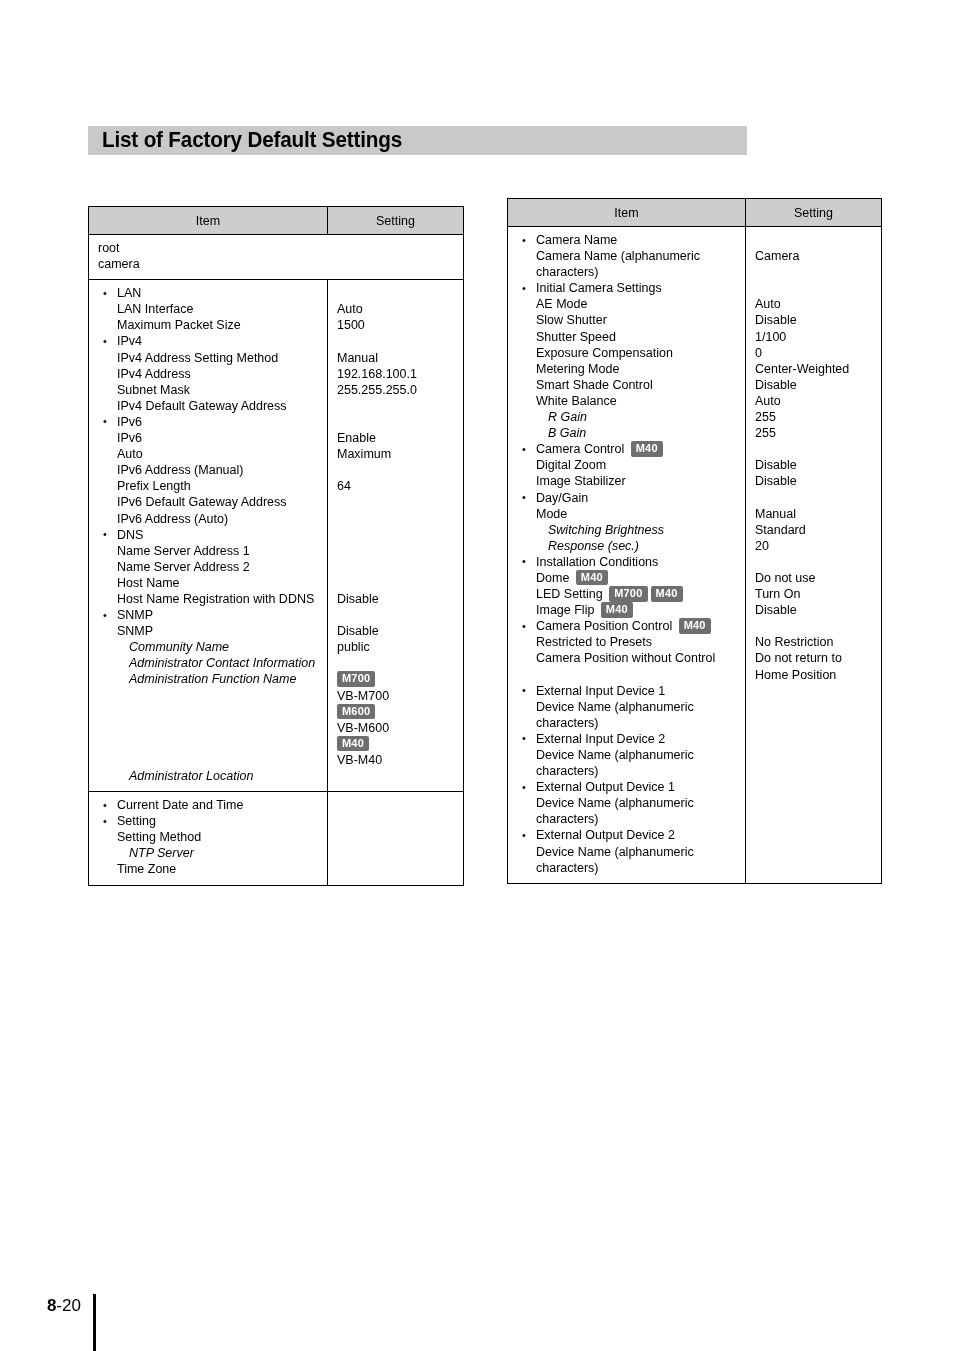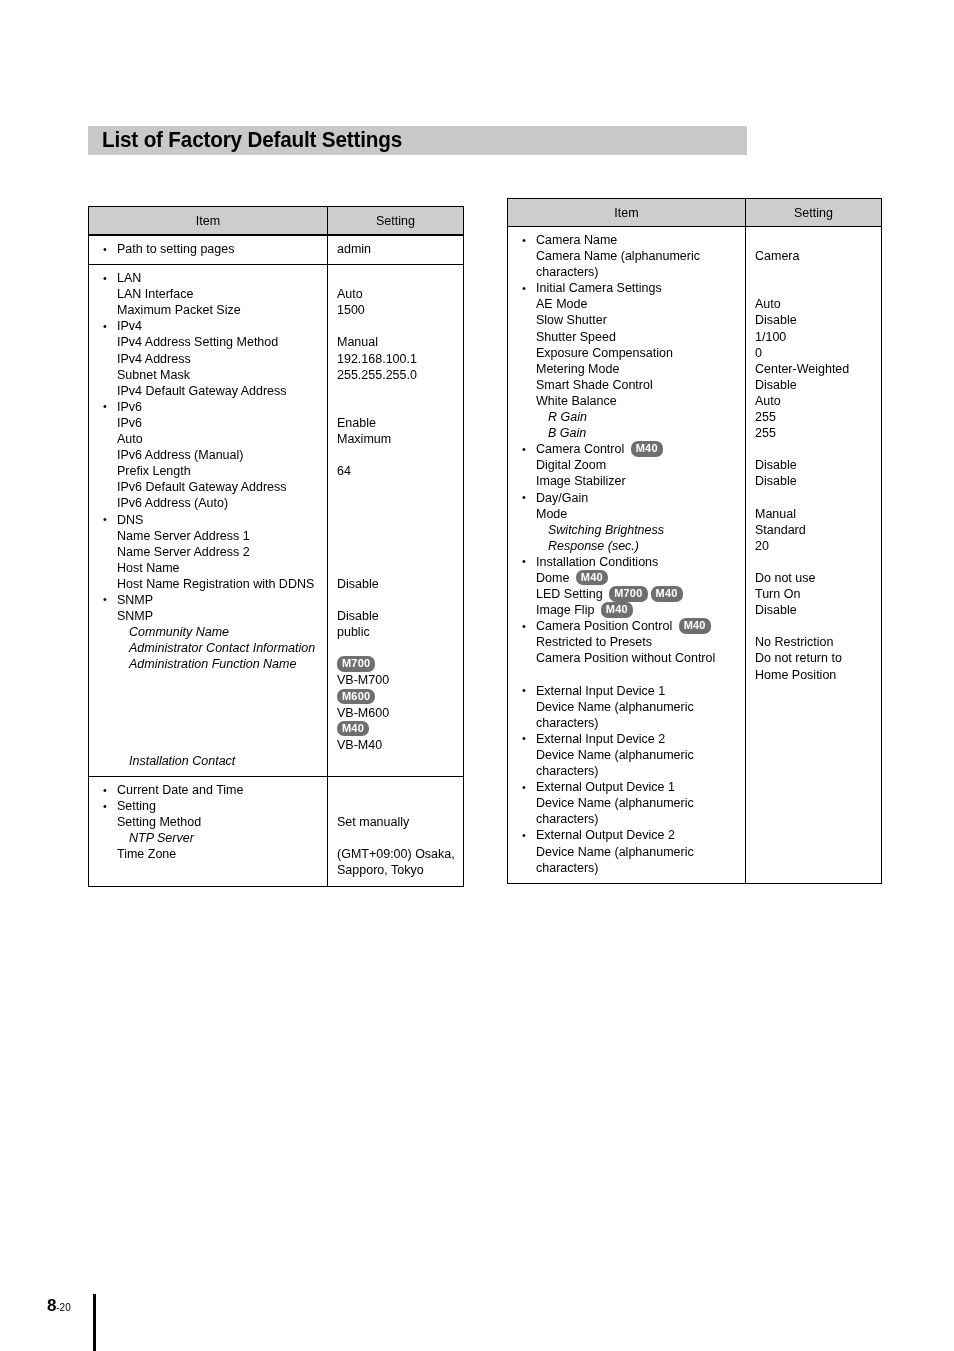--- a/index.html
+++ b/index.html
@@ -118,38 +118,38 @@
 
   
   .badge {
     display: inline-block;
     background: #6f6f6f;
     color: #ffffff;
     font-weight: bold;
     font-size: 11px;
     line-height: 13px;
     padding: 1px 5px 1.5px 5px;
-    border-radius: 7px;
+    border-radius: 2px;
     vertical-align: 1px;
     margin-left: 3px;
     letter-spacing: 0.2px;
   }
   .sv .badge { margin-left: 0; }
 
   
   .footer-num {
     position: absolute;
     left: 47px;
     top: 1296px;
     font-size: 17px;
     font-weight: bold;
     letter-spacing: -0.2px;
   }
   .footer-num .sub {
-    font-size: 10px;
+    font-size: 17px;
     font-weight: normal;
     letter-spacing: 0;
   }
   .footer-bar {
     position: absolute;
     left: 93px;
     top: 1294px;
     width: 3px;
     height: 57px;
     background: #000000;
@@ -162,27 +162,23 @@
   <div class="title-text"><span>List of Factory Default Settings</span></div>
 </div>
 
 <div class="dtable left">
   <div class="thead">
     <div class="th item">Item</div>
     <div class="th setting">Setting</div>
   </div>
   <div>
       <div class="trow">
-      </div>
-      <div class="trow">
-        <div class="tcell item">
-          <div class="li bullet">Path to setting pages</div>
-        </div>
         <div class="tcell setting">
-          <div class="sv">admin</div>
+          <div class="sv">root</div>
+          <div class="sv">camera</div>
         </div>
       </div>
       <div class="trow">
         <div class="tcell item">
           <div class="li bullet">LAN</div>
           <div class="li lvl1">LAN Interface</div>
           <div class="li lvl1">Maximum Packet Size</div>
           <div class="li bullet">IPv4</div>
           <div class="li lvl1">IPv4 Address Setting Method</div>
           <div class="li lvl1">IPv4 Address</div>
@@ -203,21 +199,21 @@
           <div class="li bullet">SNMP</div>
           <div class="li lvl1">SNMP</div>
           <div class="li lvl2">Community Name</div>
           <div class="li lvl2">Administrator Contact Information</div>
           <div class="li lvl2">Administration Function Name</div>
           <div class="li blank">&nbsp;</div>
           <div class="li blank">&nbsp;</div>
           <div class="li blank">&nbsp;</div>
           <div class="li blank">&nbsp;</div>
           <div class="li blank">&nbsp;</div>
-          <div class="li lvl2">Installation Contact</div>
+          <div class="li lvl2">Administrator Location</div>
         </div>
         <div class="tcell setting">
           <div class="sv">&nbsp;</div>
           <div class="sv">Auto</div>
           <div class="sv">1500</div>
           <div class="sv">&nbsp;</div>
           <div class="sv">Manual</div>
           <div class="sv">192.168.100.1</div>
           <div class="sv">255.255.255.0</div>
           <div class="sv">&nbsp;</div>
@@ -246,28 +242,20 @@
           <div class="sv">&nbsp;</div>
         </div>
       </div>
       <div class="trow">
         <div class="tcell item">
           <div class="li bullet">Current Date and Time</div>
           <div class="li bullet">Setting</div>
           <div class="li lvl1">Setting Method</div>
           <div class="li lvl2">NTP Server</div>
           <div class="li lvl1">Time Zone</div>
-        </div>
-        <div class="tcell setting">
-          <div class="sv">&nbsp;</div>
-          <div class="sv">&nbsp;</div>
-          <div class="sv">Set manually</div>
-          <div class="sv">&nbsp;</div>
-          <div class="sv">(GMT+09:00) Osaka,</div>
-          <div class="sv">Sapporo, Tokyo</div>
         </div>
       </div>
     </div>
 </div>
 
 <div class="dtable right">
   <div class="thead">
     <div class="th item">Item</div>
     <div class="th setting">Setting</div>
   </div>

